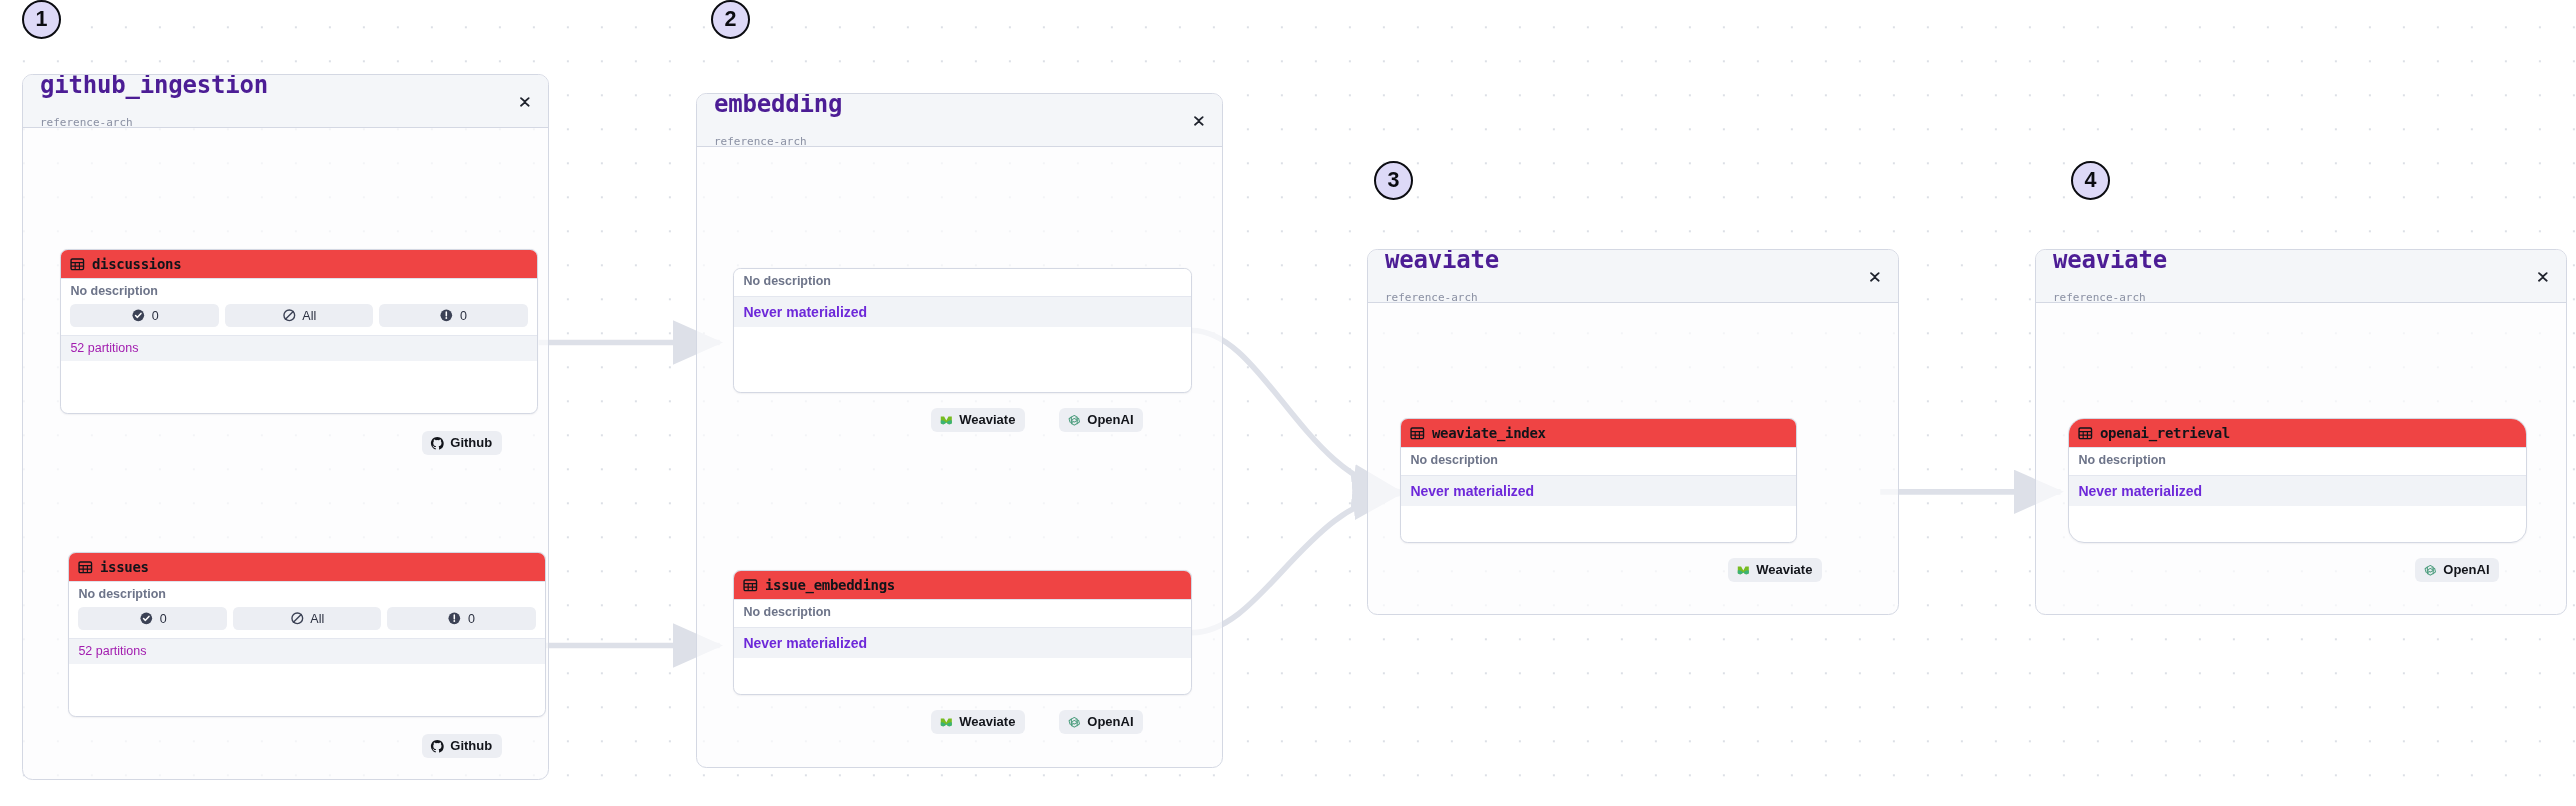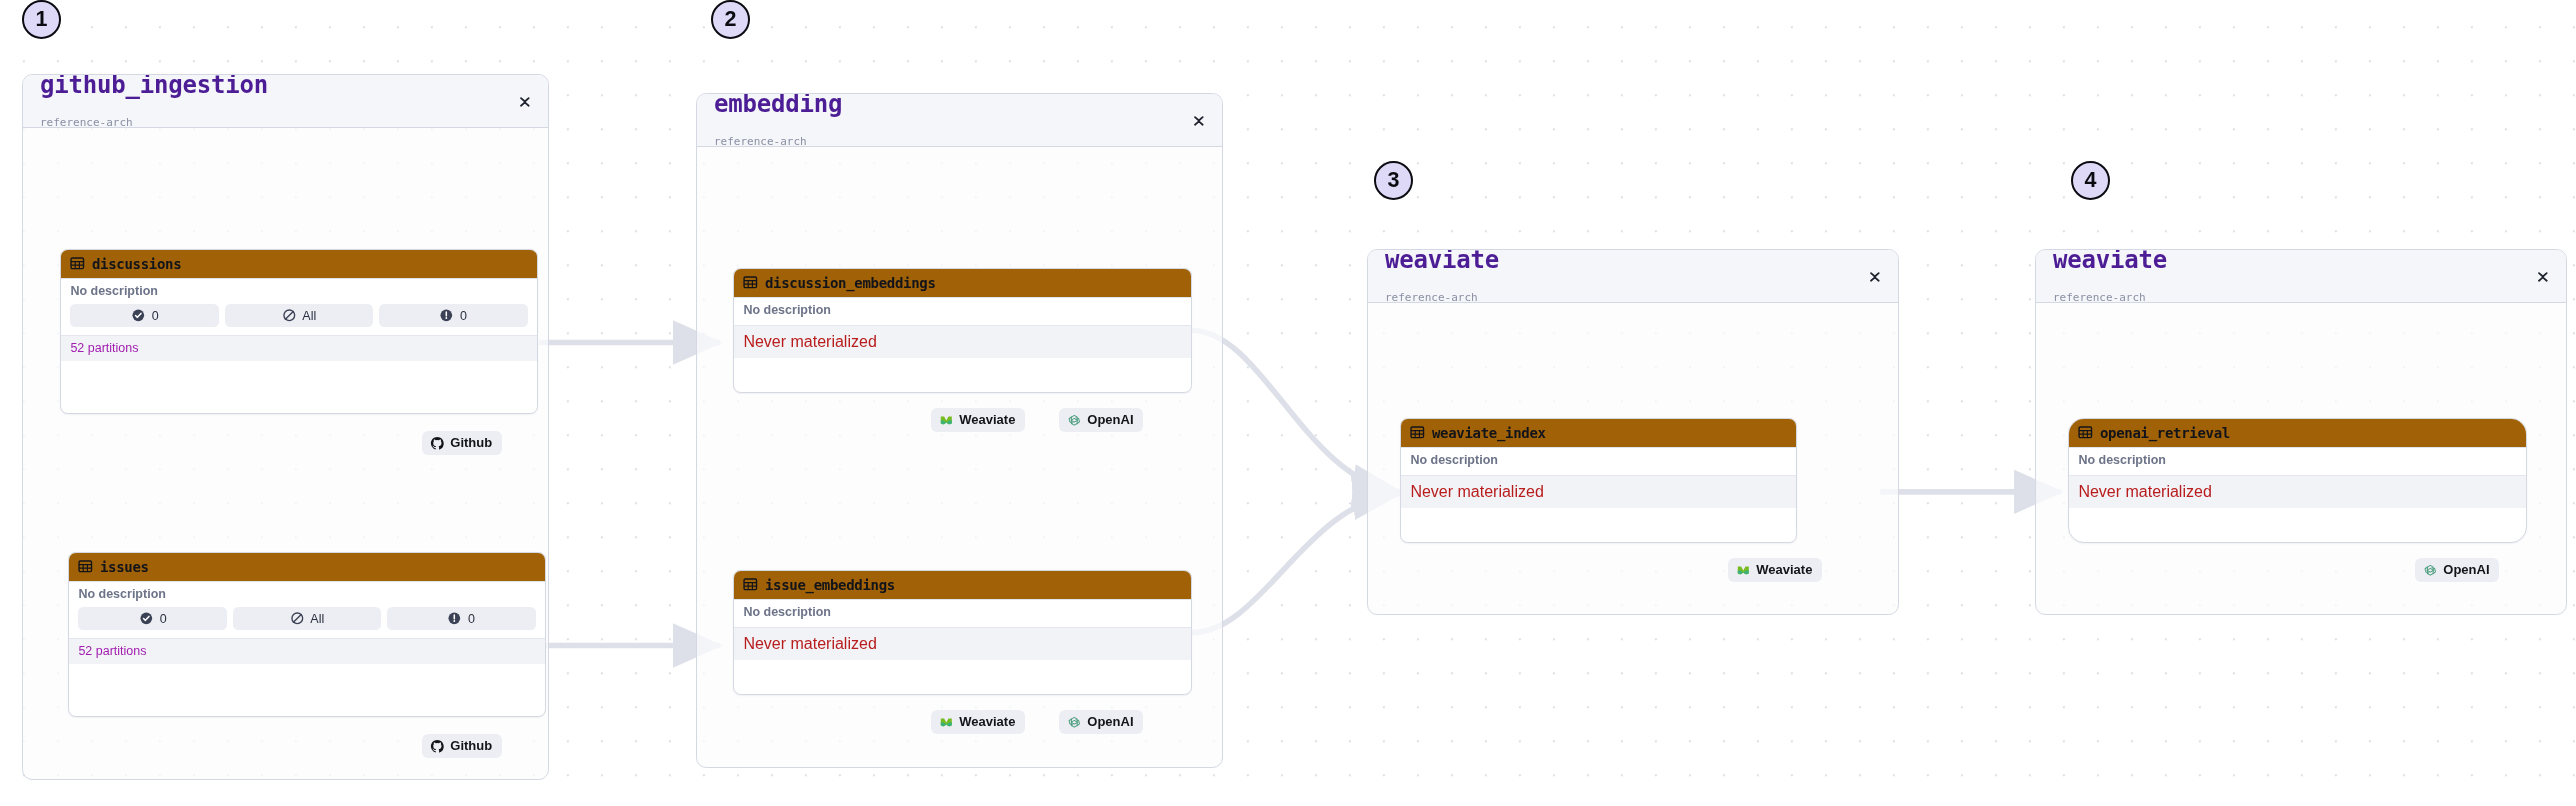--- a/index.html
+++ b/index.html
@@ -74,41 +74,42 @@
   
   .asset {
     position: absolute;
     border: 1.3px solid #d4d8e3;
     border-radius: 7.7px;
     background: #ffffff;
     overflow: hidden;
     box-shadow: 0 0.9px 1.7px rgba(20,24,40,0.05);
   }
   .asset-head {
-    background: #a16207;
+    background: #ef4444;
     border-bottom: 0.9px solid #dfe3ec;
     padding: 6px 9.4px 6px 9.4px;
-    display: flex; align-items: flex-start; gap: 6.9px;
+    display: flex; align-items: center; gap: 6.9px;
   }
   .asset-title {
     font-family: "DejaVu Sans Mono", "Liberation Mono", monospace;
     font-size: 14px; font-weight: 700; color: #12141a;
     letter-spacing: -0.3px; white-space: nowrap;
   }
   .asset-desc {
     padding: 5.2px 9.4px 0 9.4px;
     font-size: 12.5px; color: #6d7489;
     background: #fff; white-space: nowrap; font-weight: bold;
   }
   .asset-status {
     padding: 6.9px 9.4px 6.9px 9.4px;
-    font-size: 16px; color: #b91c1c;
+    font-size: 14px; color: #6d28d9;
     background: #f1f3f7;
     border-top: 0.9px solid #e4e7ef;
     white-space: nowrap;
+    font-weight: bold;
   }
   .asset-foot {
     padding: 5.2px 9.4px 6px 9.4px;
     font-size: 12.5px; color: #a21caf;
     background: #f1f3f7;
     border-top: 0.9px solid #e4e7ef;
     white-space: nowrap;
   }
   .pill-row { display: flex; gap: 5.2px; padding: 6px 9.4px 7.7px 9.4px; background: #fff; }
   .pill {
@@ -270,27 +271,20 @@
       <div class="collapse-icon">
         <svg width="13.7" height="19" viewBox="0 0 16 22">
           <path d="M3.5 7 L8 11 L12.5 7" stroke="#20242e" stroke-width="2.1" fill="none" stroke-linecap="round" stroke-linejoin="round"></path>
           <path d="M3.5 16 L8 12 L12.5 16" stroke="#20242e" stroke-width="2.1" fill="none" stroke-linecap="round" stroke-linejoin="round"></path>
         </svg>
       </div>
     </div>
   </div>
 
   <div class="asset" style="left:733px; top:268px; width:459px; height:125px;">
-    <div class="asset-head">
-      <svg class="tag-ico" viewBox="0 0 18 18">
-        <rect x="1.3" y="2.4" width="15.4" height="13.2" rx="1.6" stroke="#12141a" stroke-width="1.7" fill="none"></rect>
-        <path d="M1.3 6.9 H16.7 M1.3 11.2 H16.7 M6.4 6.9 V15.6 M11.6 6.9 V15.6" stroke="#12141a" stroke-width="1.4"></path>
-      </svg>
-      <span class="asset-title">discussion_embeddings</span>
-    </div>
     <div class="asset-desc" style="padding-bottom:7.7px;">No description</div>
     <div class="asset-status">Never materialized</div>
   </div>
 
   <div class="kind-tag" style="left:931px; top:408px;">
     <svg class="tag-ico" viewBox="0 0 18 18">
       <path fill="#76bc21" d="M2.2 4.4 L6.3 4.4 L9 9.1 L11.7 4.4 L15.8 4.4 L15.8 12.6 C13.9 14.2 11.6 14.3 9 11.6 C6.4 14.3 4.1 14.2 2.2 12.6 Z"></path>
       <path fill="#3bb277" d="M2.2 9.2 C4.3 8.6 6.2 9.4 9 11.6 C11.8 9.4 13.7 8.6 15.8 9.2 L15.8 12.6 C13.9 14.2 11.6 14.3 9 11.6 C6.4 14.3 4.1 14.2 2.2 12.6 Z"></path>
     </svg>
     <span>Weaviate</span>

